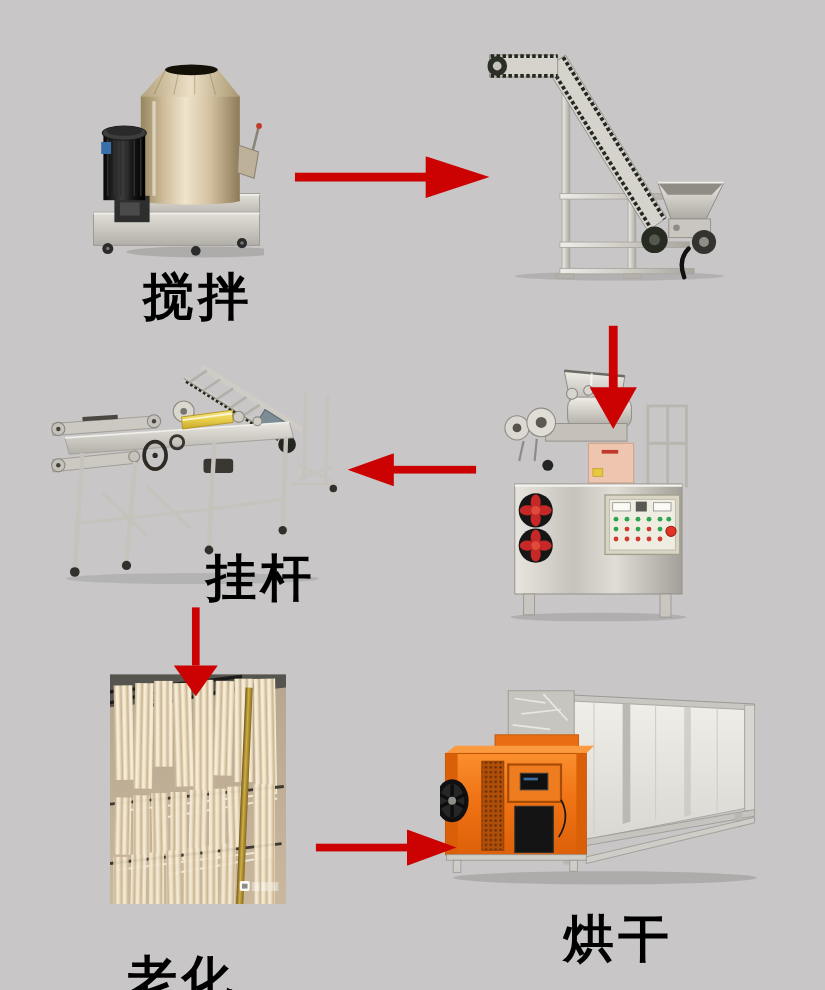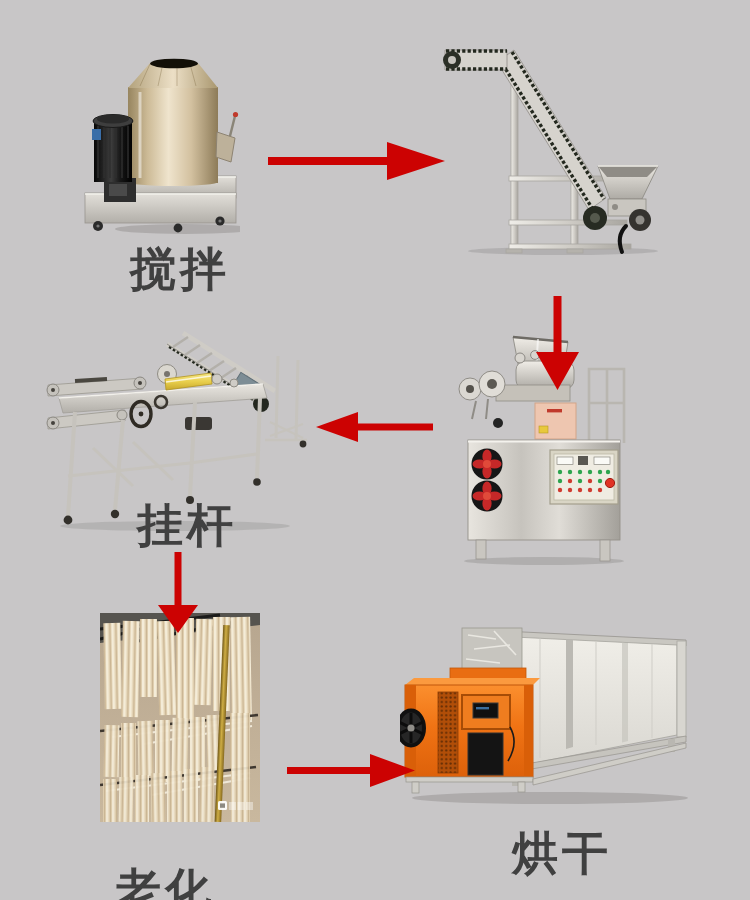--- a/index.html
+++ b/index.html
@@ -4,21 +4,21 @@
 <style>
   html,body{margin:0;padding:0;background:#9a9899;}
   #canvas{
     position:relative;width:750px;height:900px;margin:0 auto;
     background:#c8c6c7;overflow:hidden;
     font-family:"Liberation Sans","DejaVu Sans",sans-serif;
   }
   .step-label{
     position:absolute;z-index:3;
     font-size:46px;font-weight:900;line-height:1;
-    color:#404040;letter-spacing:4px;text-align:center;width:200px;
+    color:#000000;letter-spacing:4px;text-align:center;width:200px;
   }
   .arrow{position:absolute;z-index:2;}
   .arrow-shape{fill:#cc0202;}
   .machine{position:absolute;z-index:1;}
   .photo{position:absolute;z-index:1;}
 </style>
 </head>
 <body>
 
 <div id="canvas">
@@ -353,21 +353,21 @@
       </g>
     </g>
     <g fill="#33302b">
       <circle cx="23" cy="192" r="4.4"></circle>
         <circle cx="70" cy="186" r="4.2"></circle>
       <circle cx="145" cy="172" r="4"></circle>
         <circle cx="212" cy="154" r="3.8"></circle>
         <circle cx="258" cy="116" r="3.4"></circle>
     </g>
   </svg>
-  <div class="step-label" style="left:87px;top:502px;">挂杆</div>
+  <div class="step-label" style="left:87px;top:502px;text-align:right;">挂杆</div>
 
   <svg class="arrow" style="left:158px;top:552px;" width="40" height="81" viewBox="0 0 40 81">
     <rect class="arrow-shape" x="16.5" y="0" width="7" height="53"></rect>
     <polygon class="arrow-shape" points="0,53 40,53 20,81"></polygon>
   </svg>
 
   <svg class="photo" style="left:100px;top:613px;" width="160" height="209" viewBox="0 0 160 209">
     <defs>
       <pattern id="strand" width="6" height="12" patternUnits="userSpaceOnUse">
         <rect width="6" height="12" fill="#e5d5b6"></rect>

